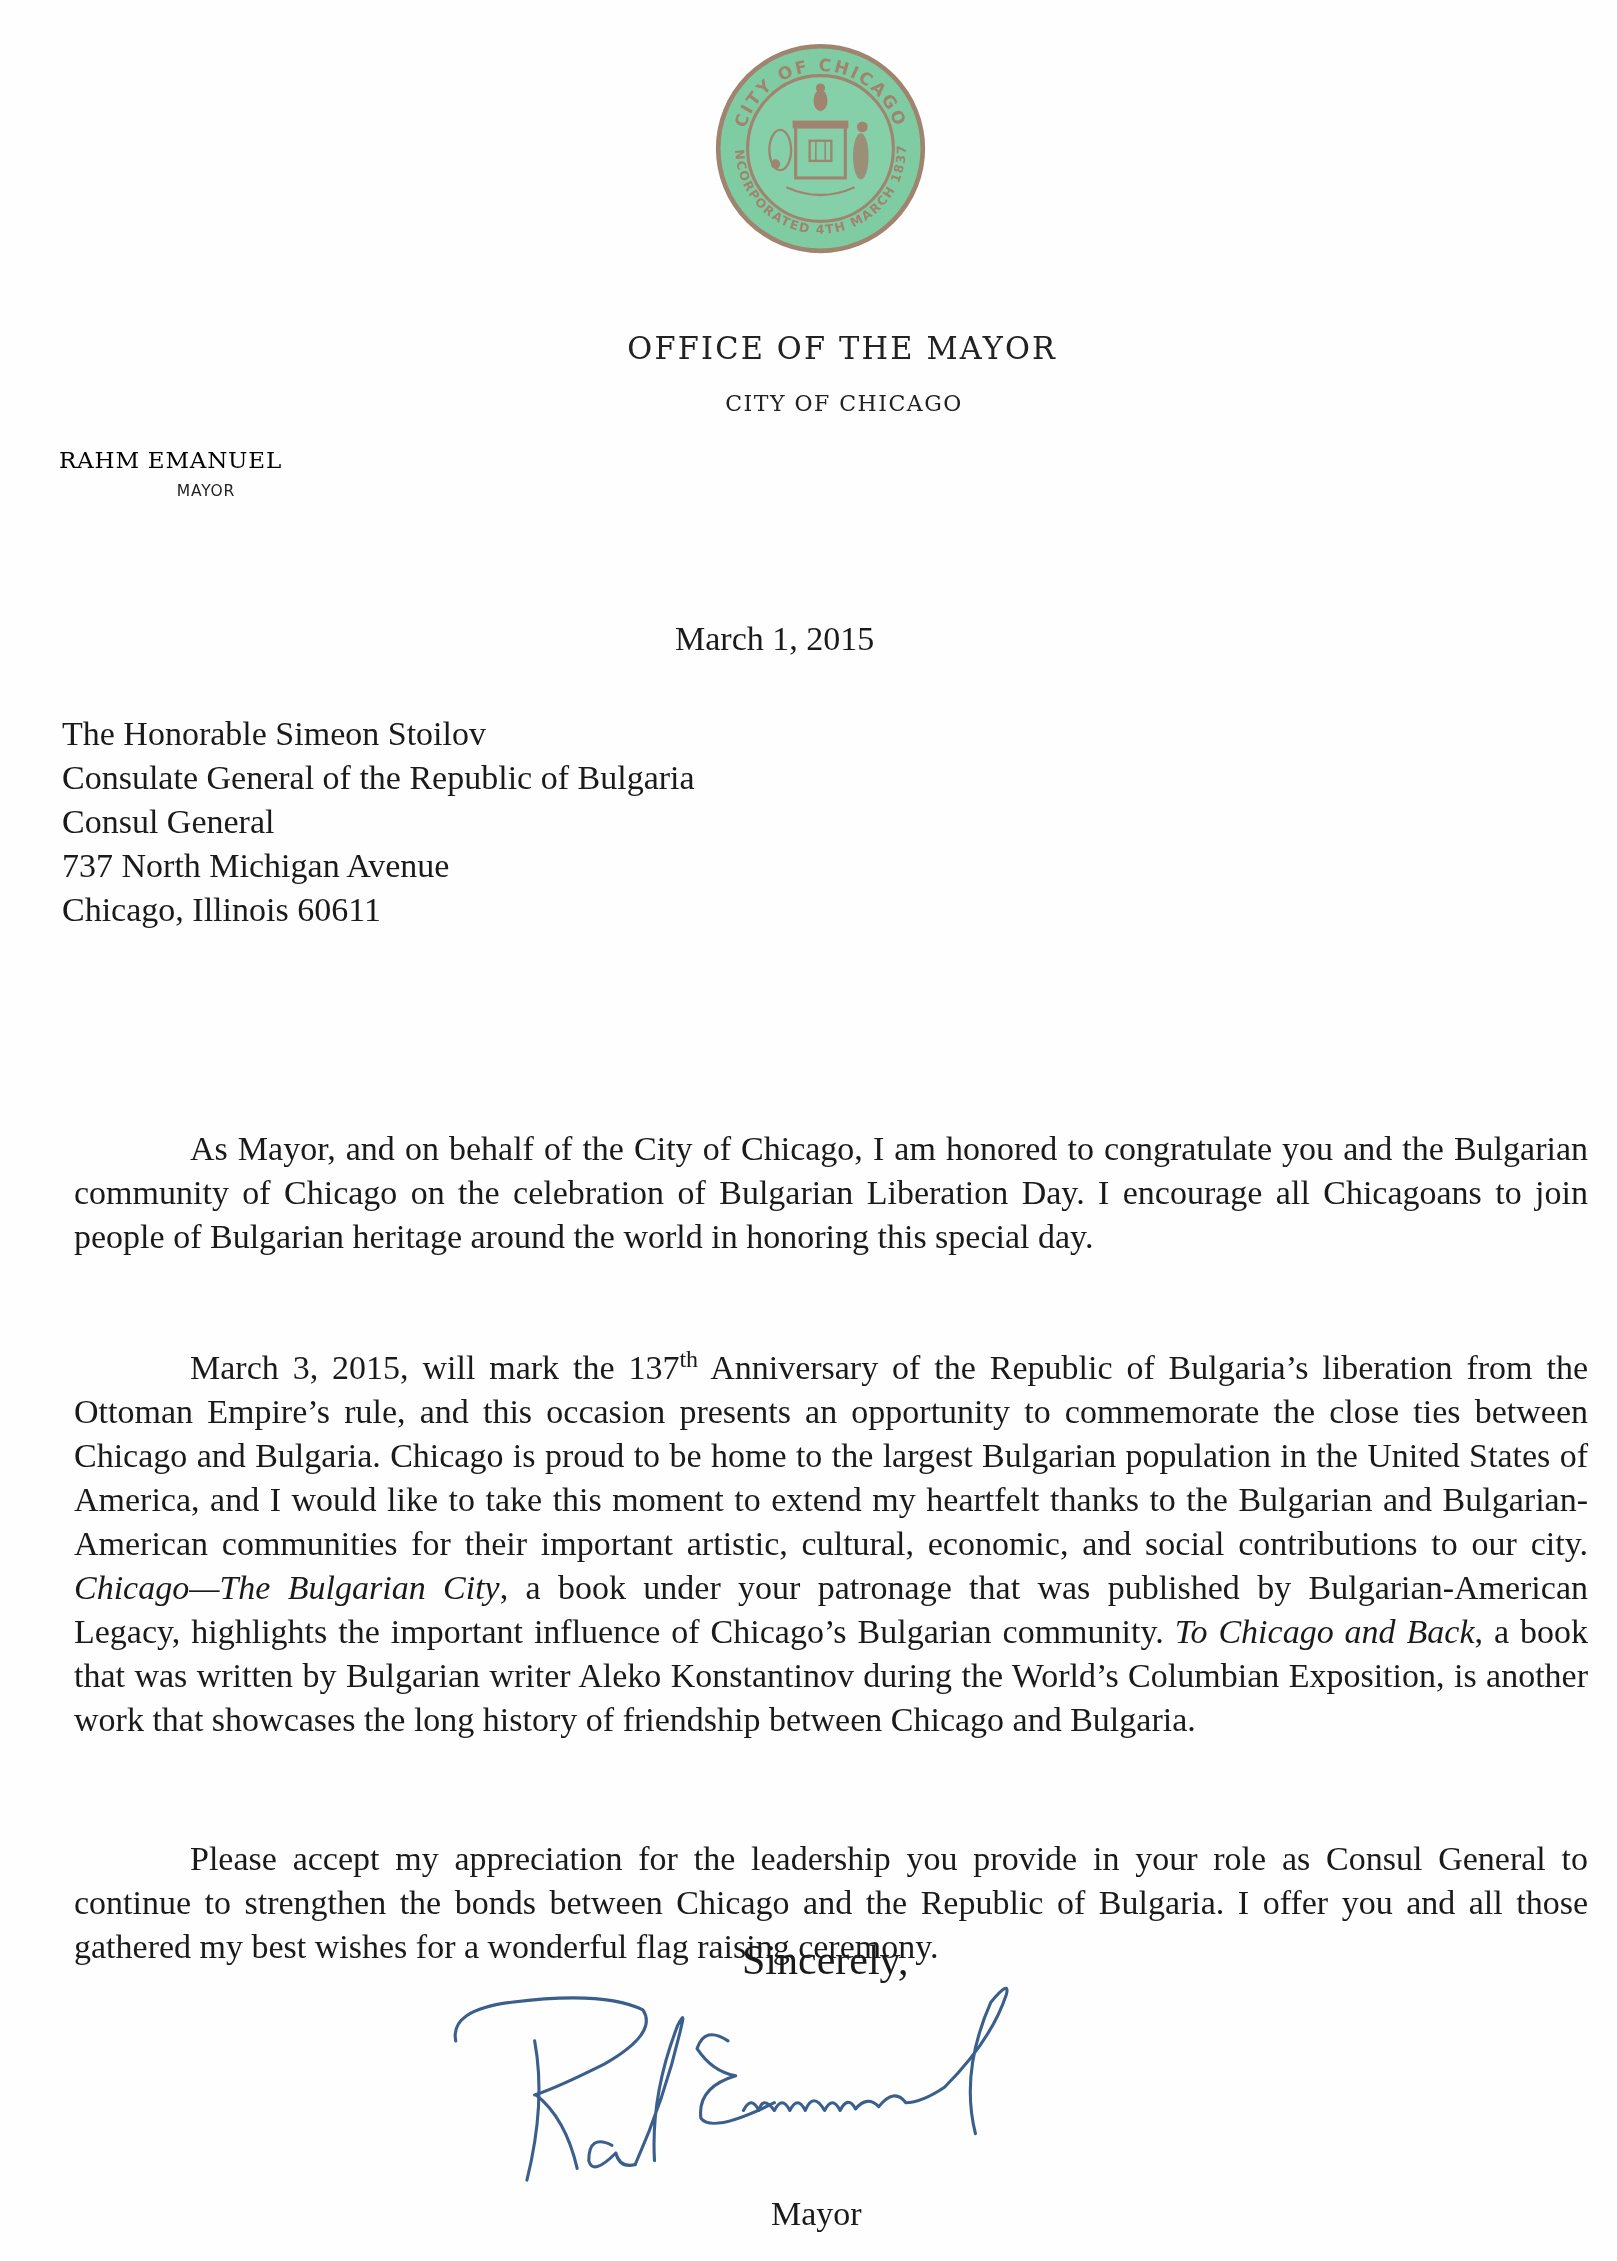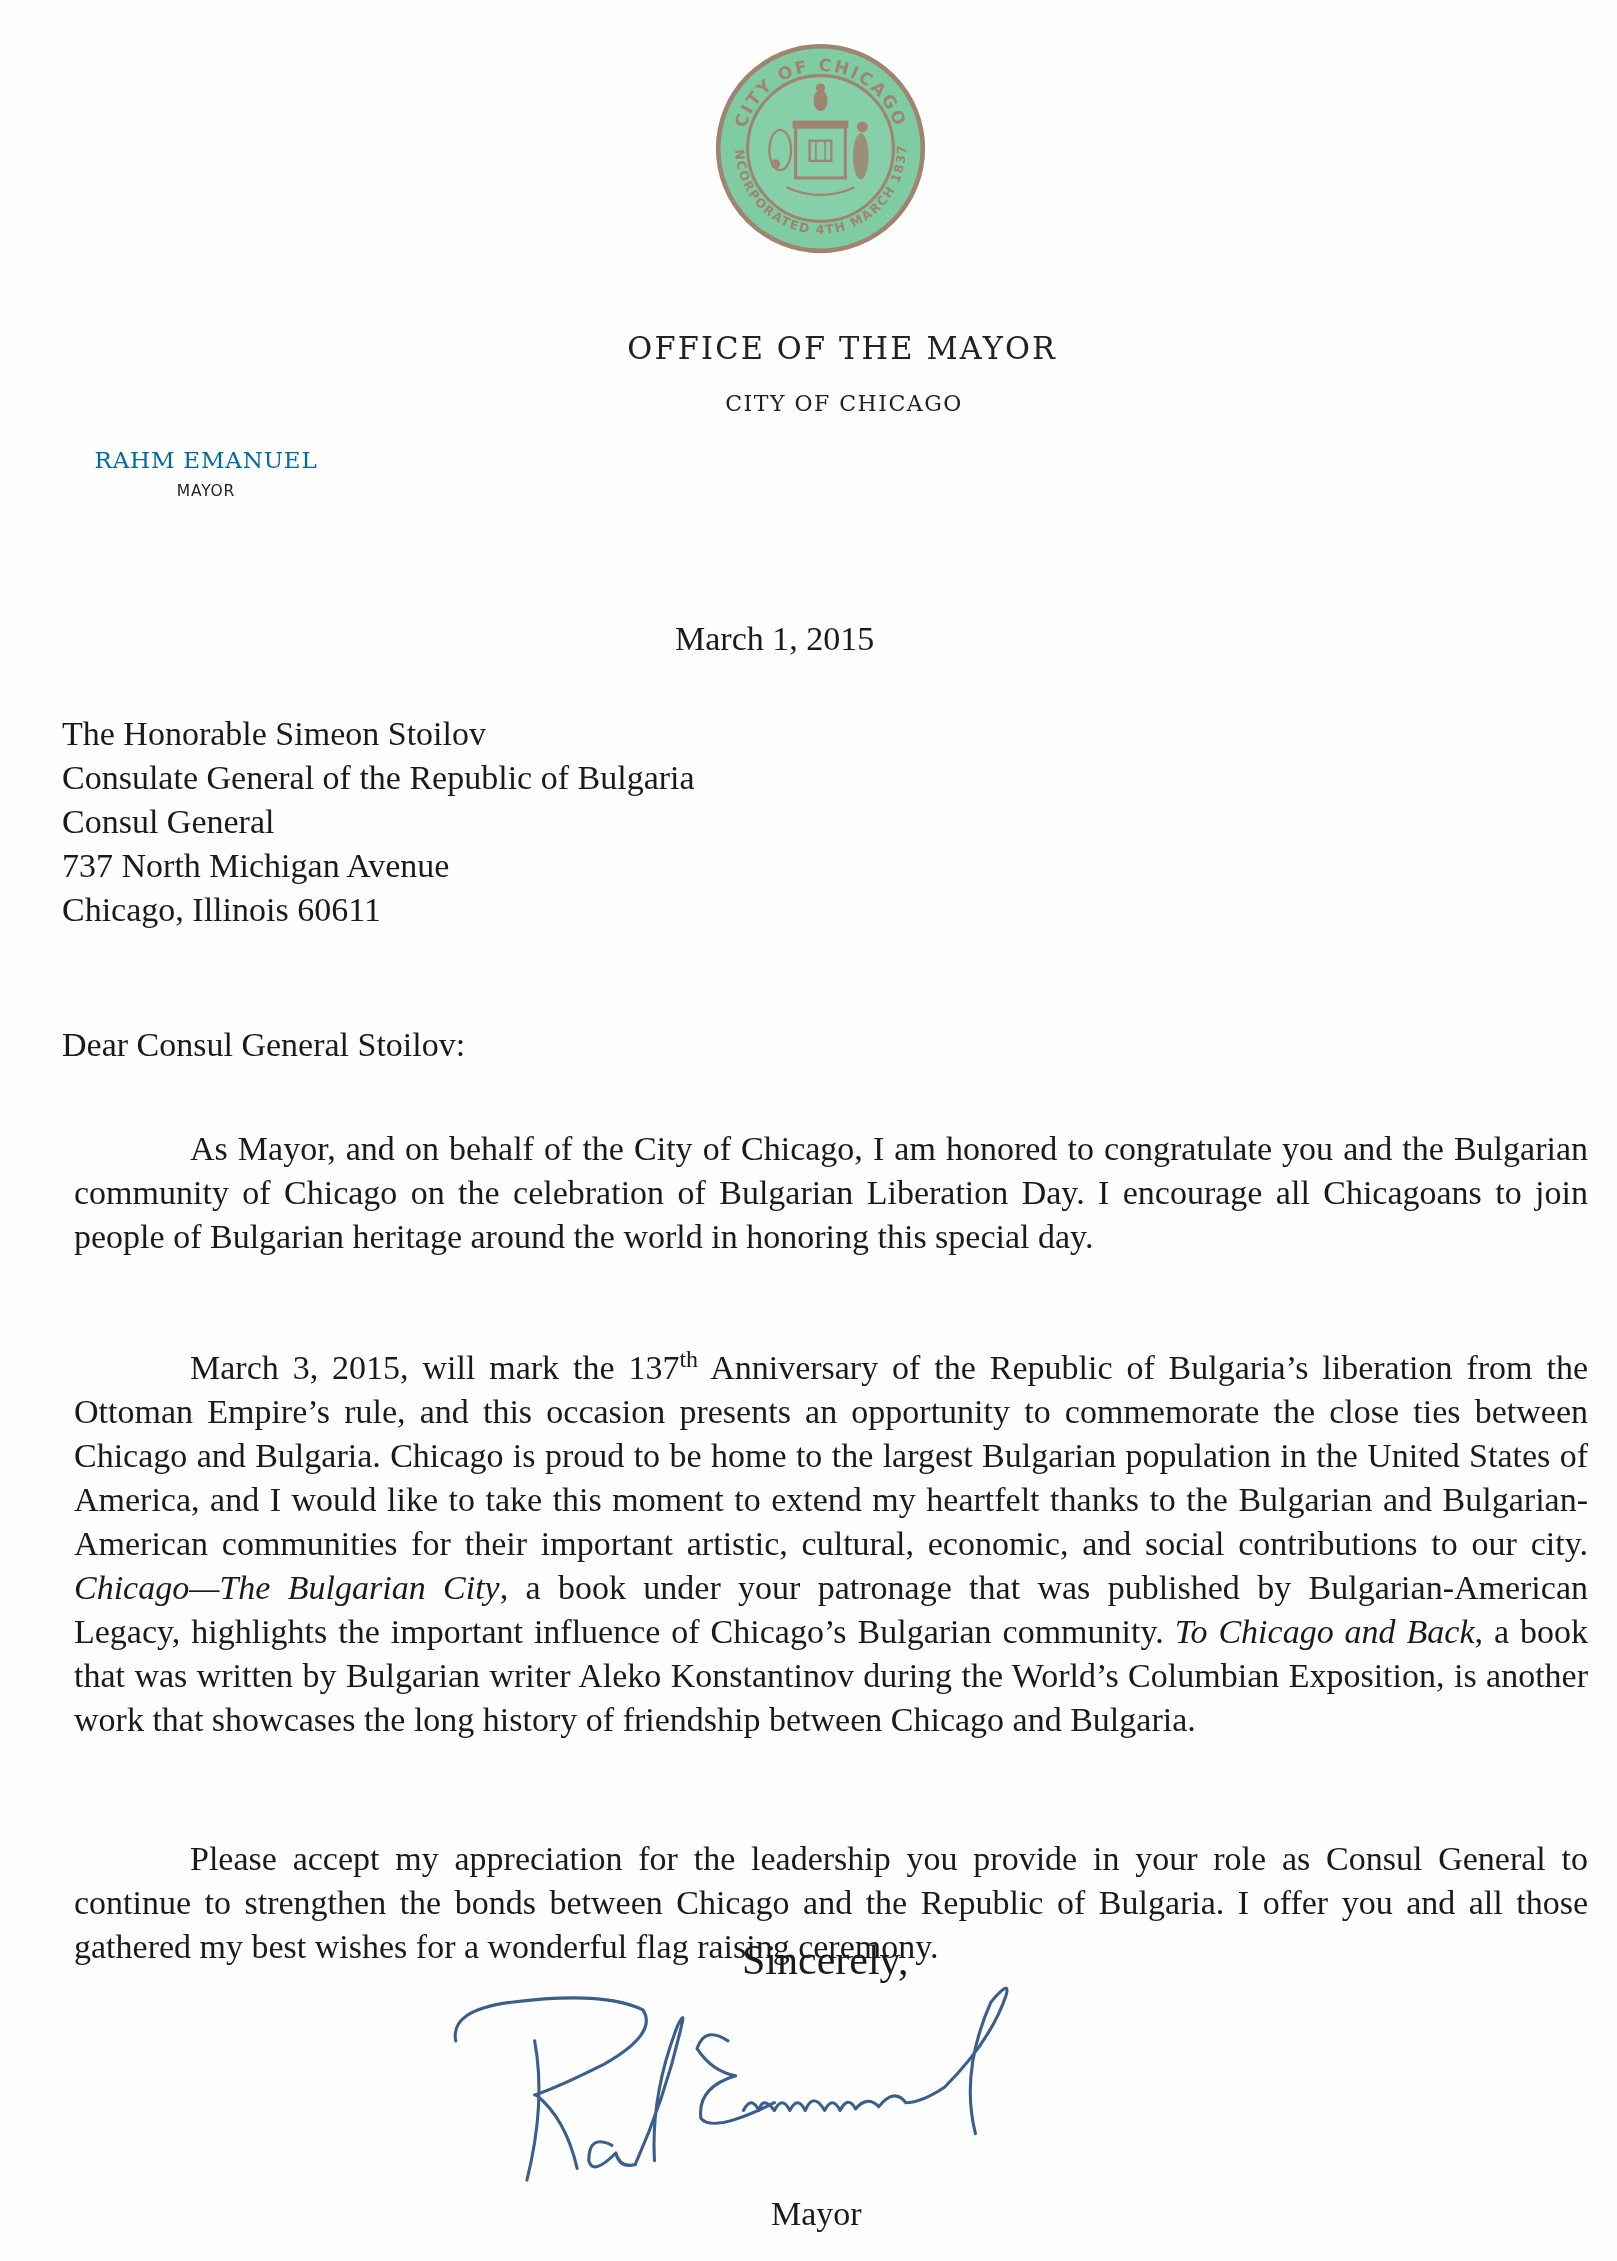--- a/index.html
+++ b/index.html
@@ -55,25 +55,25 @@
       font-size: 22px;
       letter-spacing: 1.5px;
       font-family: "DejaVu Serif", serif;
       color: #222;
     }
     .mayor-name {
       position: absolute;
       left: 59px;
       top: 447px;
       width: 294px;
-      text-align: center;
+      text-align: left;
       font-size: 23px;
       letter-spacing: 0.8px;
       font-family: "DejaVu Serif", serif;
-      color: #0369a1;
+      color: #000000;
     }
     .mayor-role {
       position: absolute;
       left: 59px;
       top: 482px;
       width: 294px;
       text-align: center;
       font-size: 15.5px;
       letter-spacing: 0.8px;
       font-family: "DejaVu Sans", sans-serif;
@@ -180,21 +180,20 @@
   <div class="date">March 1, 2015</div>
 
   <div class="recipient">
     <div>The Honorable Simeon Stoilov</div>
     <div>Consulate General of the Republic of Bulgaria</div>
     <div>Consul General</div>
     <div>737 North Michigan Avenue</div>
     <div>Chicago, Illinois 60611</div>
   </div>
 
-  <div class="salutation">Dear Consul General Stoilov:</div>
 
   <p class="para p1">As Mayor, and on behalf of the City of Chicago, I am honored to congratulate you and the Bulgarian community of Chicago on the celebration of Bulgarian Liberation Day. I encourage all Chicagoans to join people of Bulgarian heritage around the world in honoring this special day.</p>
 
   <p class="para p2"><span>March 3, 2015, will mark the 137</span><sup>th</sup><span> Anniversary of the Republic of Bulgaria’s liberation from the Ottoman Empire’s rule, and this occasion presents an opportunity to commemorate the close ties between Chicago and Bulgaria. Chicago is proud to be home to the largest Bulgarian population in the United States of America, and I would like to take this moment to extend my heartfelt thanks to the Bulgarian and Bulgarian-American communities for their important artistic, cultural, economic, and social contributions to our city. </span><em>Chicago—The Bulgarian City</em><span>, a book under your patronage that was published by Bulgarian-American Legacy, highlights the important influence of Chicago’s Bulgarian community. </span><em>To Chicago and Back</em><span>, a book that was written by Bulgarian writer Aleko Konstantinov during the World’s Columbian Exposition, is another work that showcases the long history of friendship between Chicago and Bulgaria.</span></p>
 
   <p class="para p3">Please accept my appreciation for the leadership you provide in your role as Consul General to continue to strengthen the bonds between Chicago and the Republic of Bulgaria. I offer you and all those gathered my best wishes for a wonderful flag raising ceremony.</p>
 
   <div class="closing">Sincerely,</div>
 
   <svg class="signature" viewBox="0 0 980 300">

